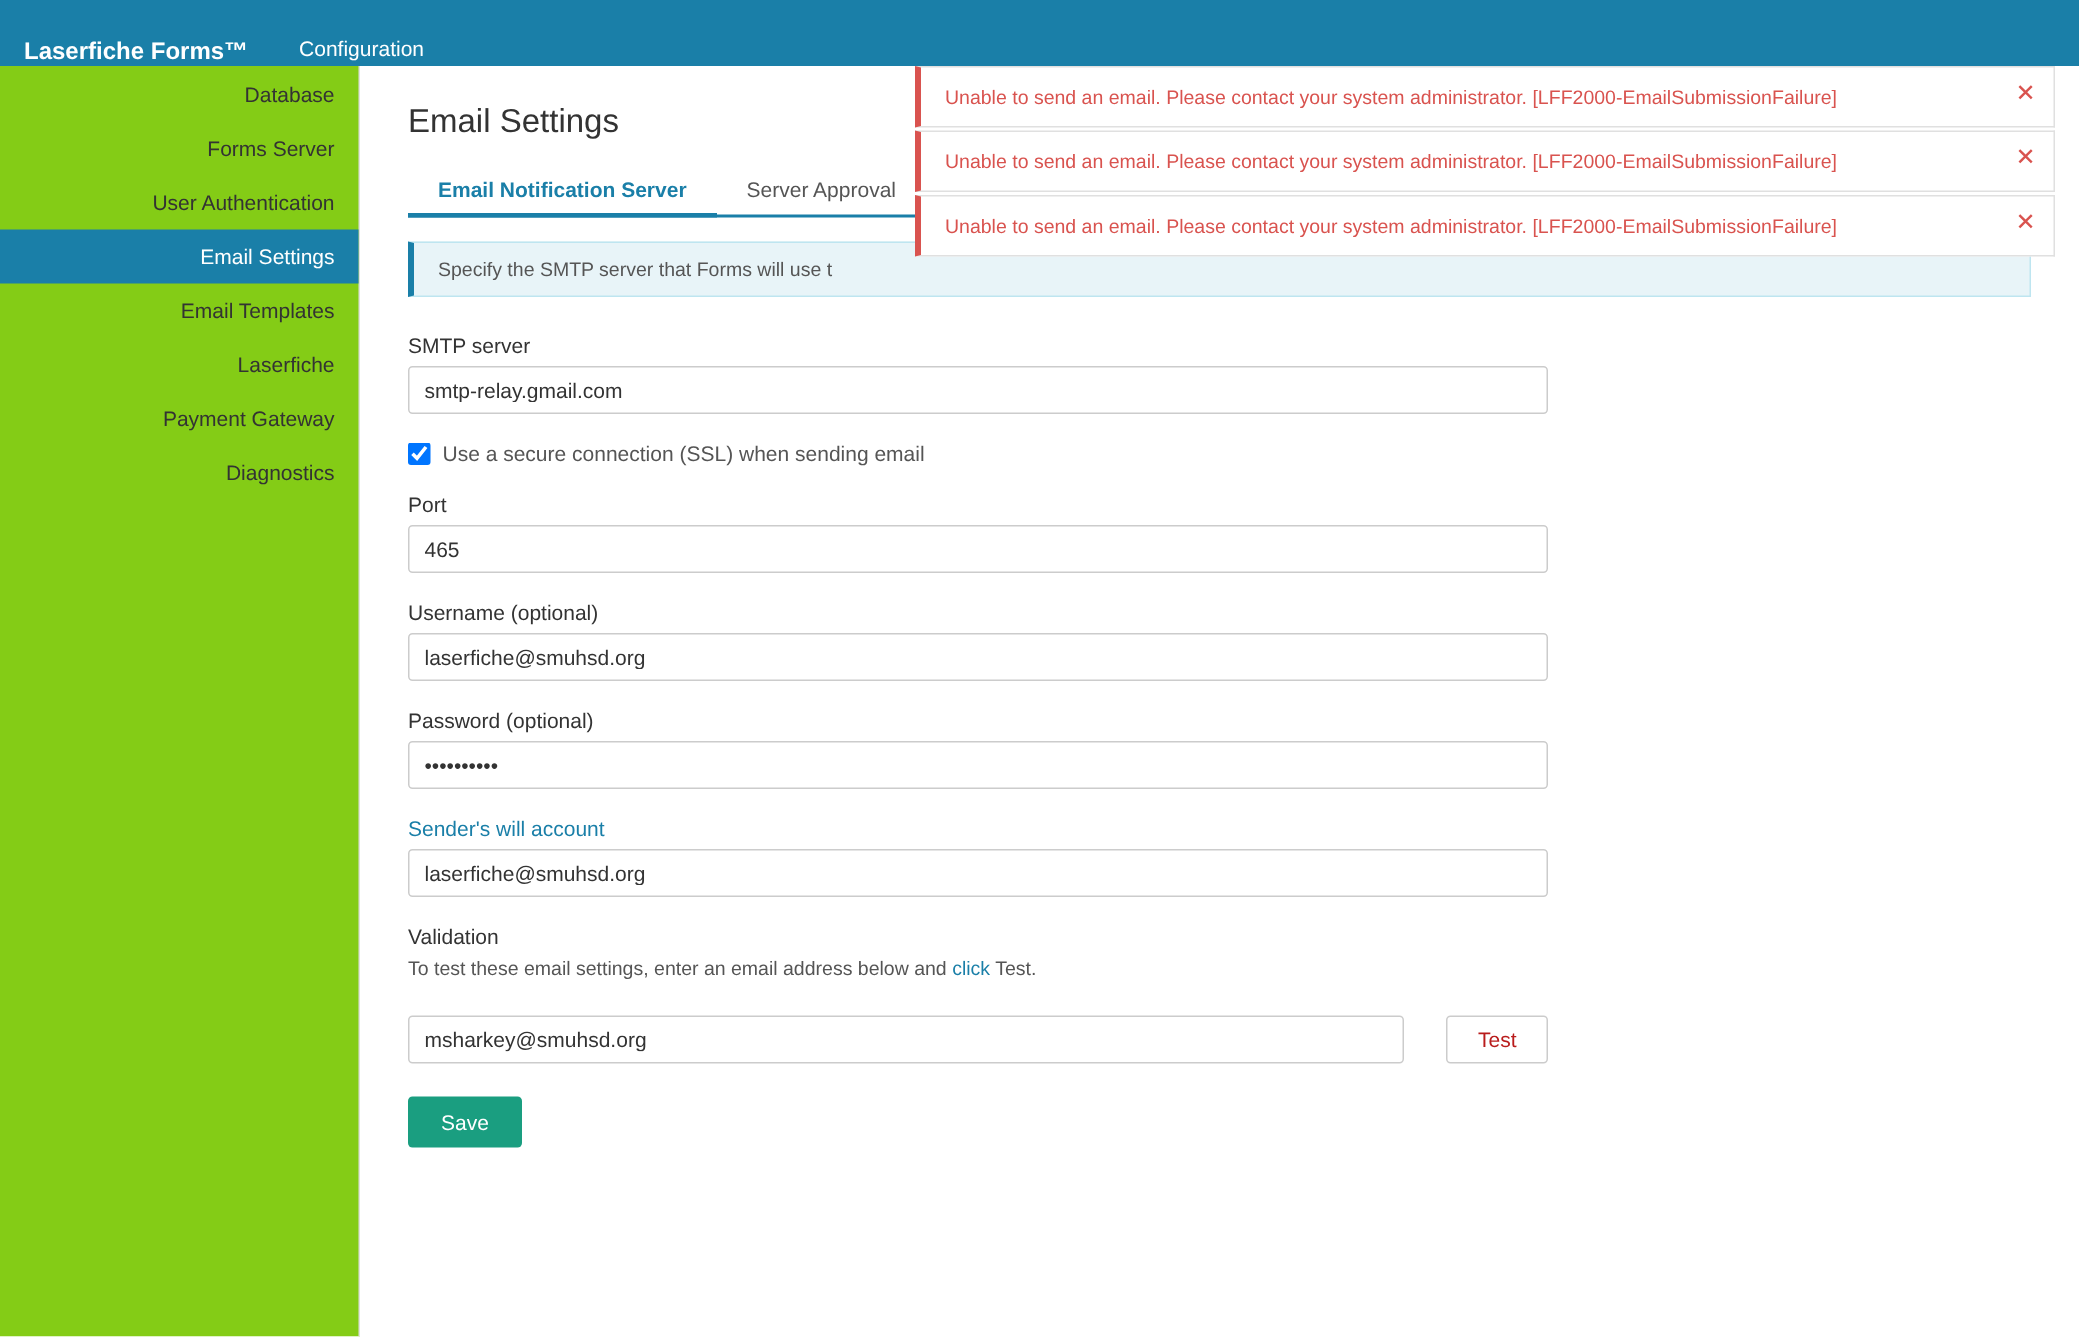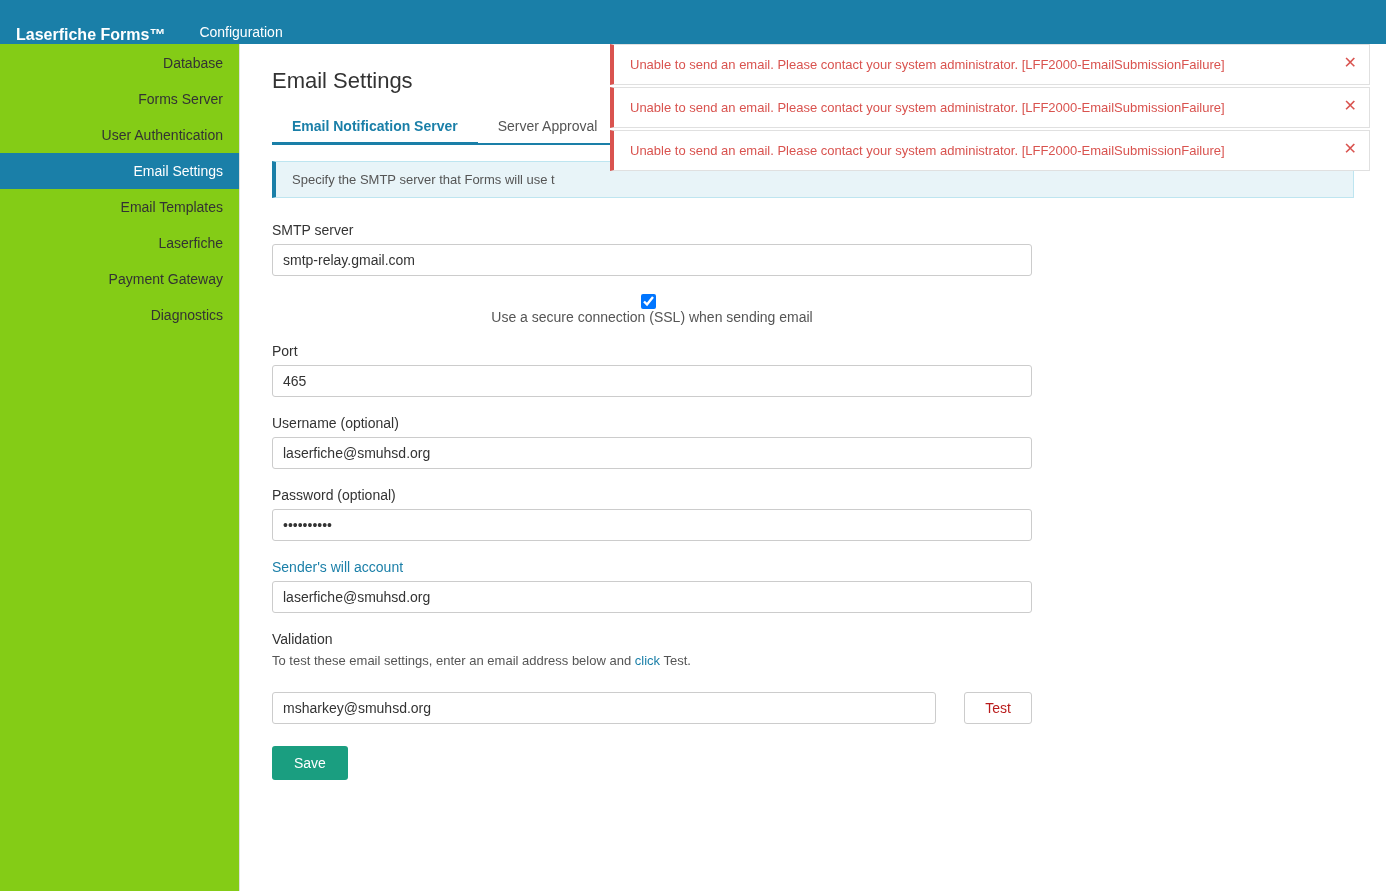--- a/index.html
+++ b/index.html
@@ -156,21 +156,20 @@
       margin-bottom: 18px;
       outline: none;
     }
 
     .checkbox-row {
       display: flex;
       align-items: center;
       margin-bottom: 18px;
       color: #555;
       font-size: 14px;
-      flex-direction: column;
     }
     .checkbox-row input[type=checkbox] {
       margin-right: 8px;
       width: 15px;
       height: 15px;
       cursor: pointer;
     }
 
     
     .validation-row {

